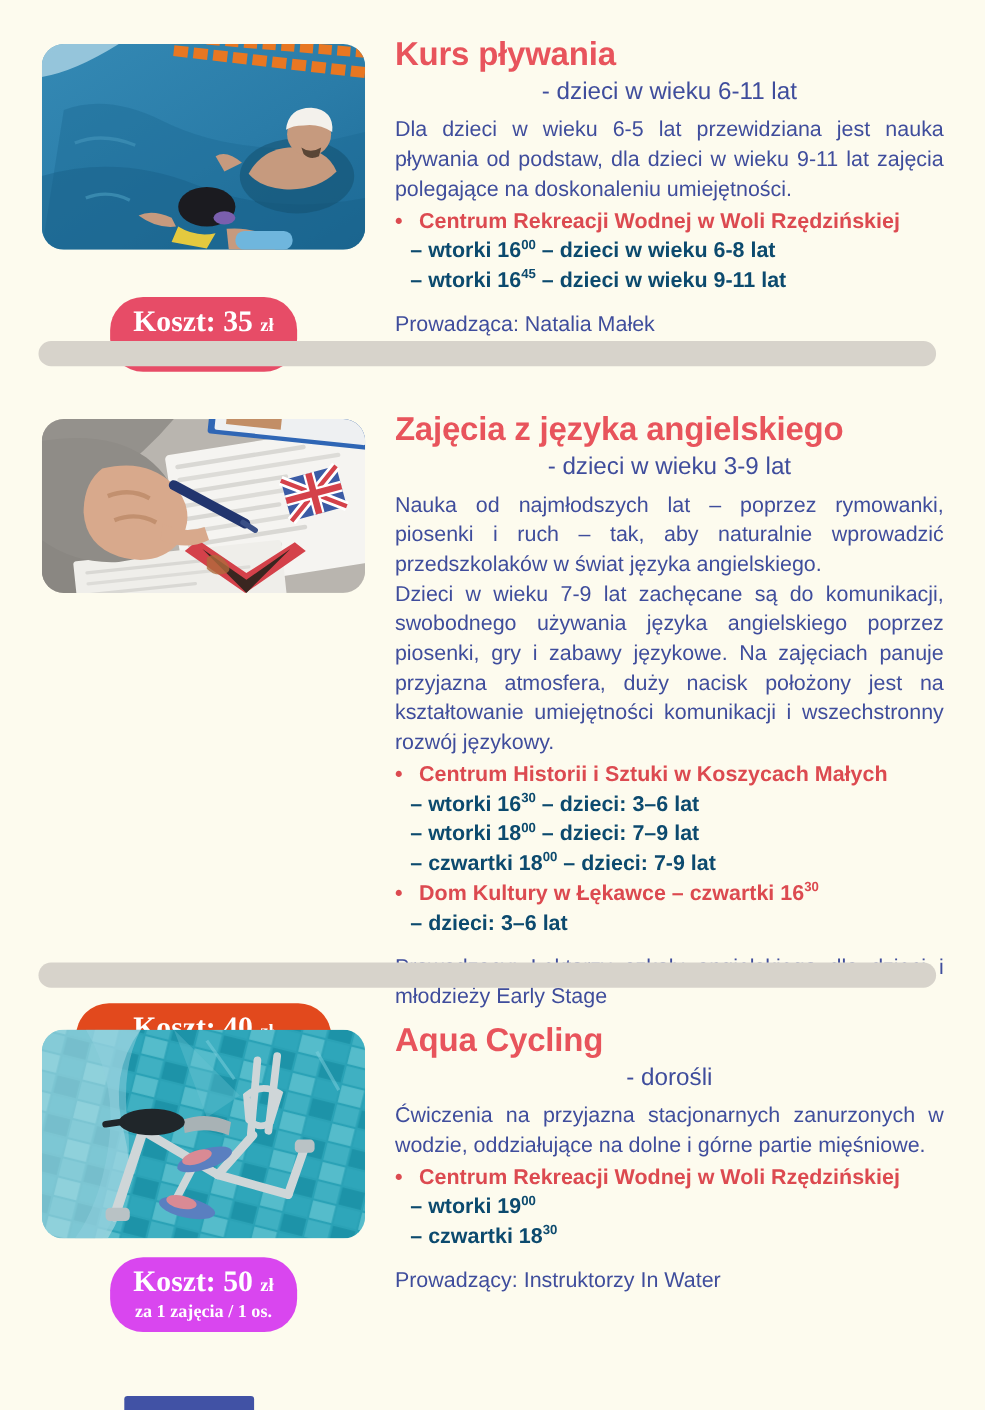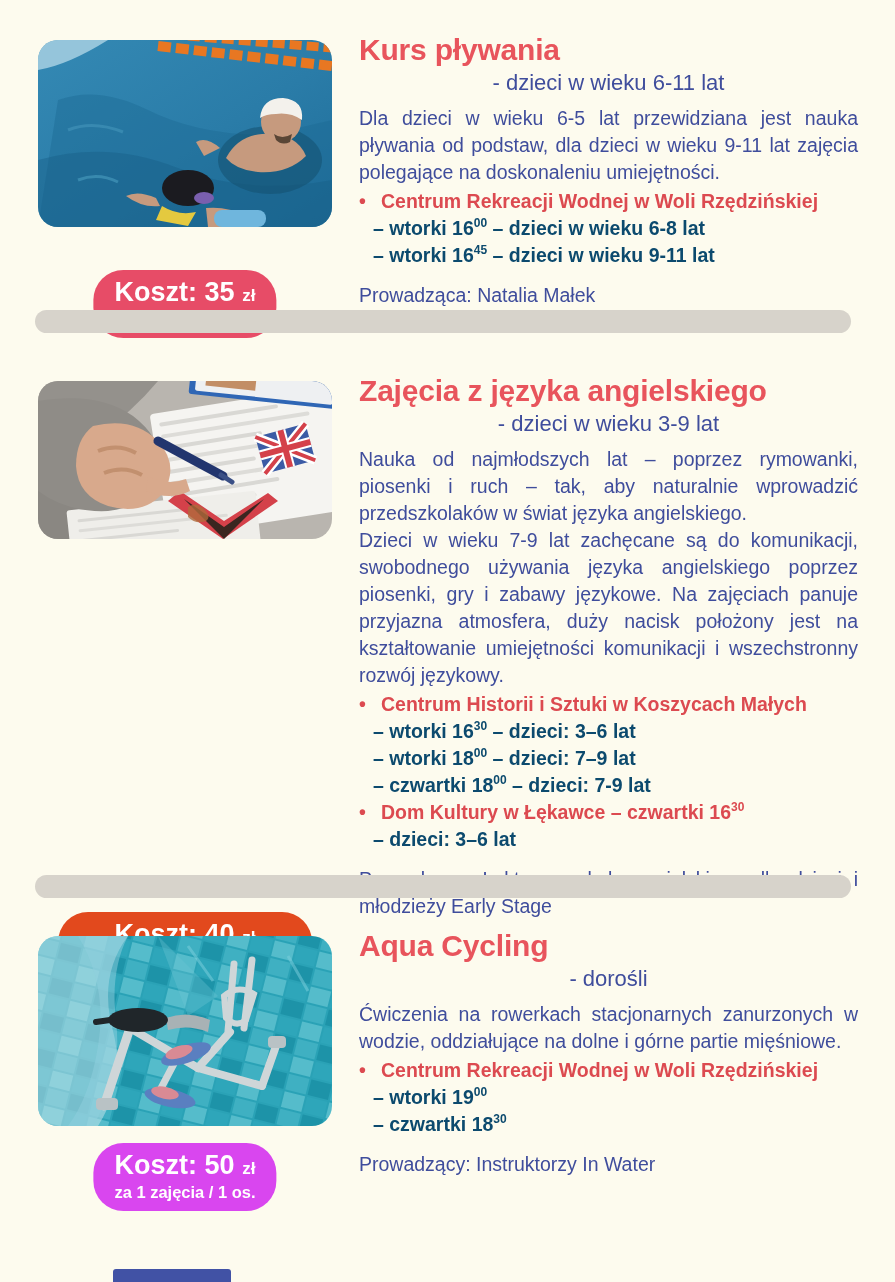--- a/index.html
+++ b/index.html
@@ -14,21 +14,21 @@
     background:#fdfbee;
     overflow:hidden;
   }
   .activity {
     position:absolute;
     left:0; width:895px;
     display:flex;
     padding-left:38px; padding-right:37px;
     gap:27px;
   }
-  .photo-col { position:relative; flex:0 0 294px; width:294px; }
+  .photo-col { position:relative; flex:0 0 294px; width:294px;font-family:Liberation Serif, serif; }
   .photo {
     width:294px;
     border-radius:20px;
     overflow:hidden;
     line-height:0;
   }
   .photo svg { display:block; }
   .badge {
     position:absolute;
     left:50%; transform:translateX(-50%);
@@ -282,21 +282,21 @@
         </svg>
       </div>
       <div class="badge badge-teal">
         <div class="badge-line1"><span>Koszt: 50</span> <span class="zl">zł</span></div>
         <div class="badge-line2">za 1 zajęcia / 1 os.</div>
       </div>
     </div>
     <div class="text-col">
       <h2 class="title">Aqua Cycling</h2>
       <div class="subtitle">- dorośli</div>
-      <p class="body-text">Ćwiczenia na rowerkach stacjonarnych zanurzonych w wodzie, oddziałujące na dolne i górne partie mięśniowe.</p>
+      <p class="body-text">Ćwiczenia na przyjazna stacjonarnych zanurzonych w wodzie, oddziałujące na dolne i górne partie mięśniowe.</p>
       <div class="venues">
         <div class="venue-name">
             <span class="dot">•</span>
             <span>Centrum Rekreacji Wodnej w Woli Rzędzińskiej</span>
           </div>
         <div class="time-line"><span>– wtorki 19</span><sup class="hh">00</sup></div>
         <div class="time-line"><span>– czwartki 18</span><sup class="hh">30</sup></div>
       </div>
       <p class="leader"><span>Prowadzący:</span> <span>Instruktorzy In Water</span></p>
     </div>

